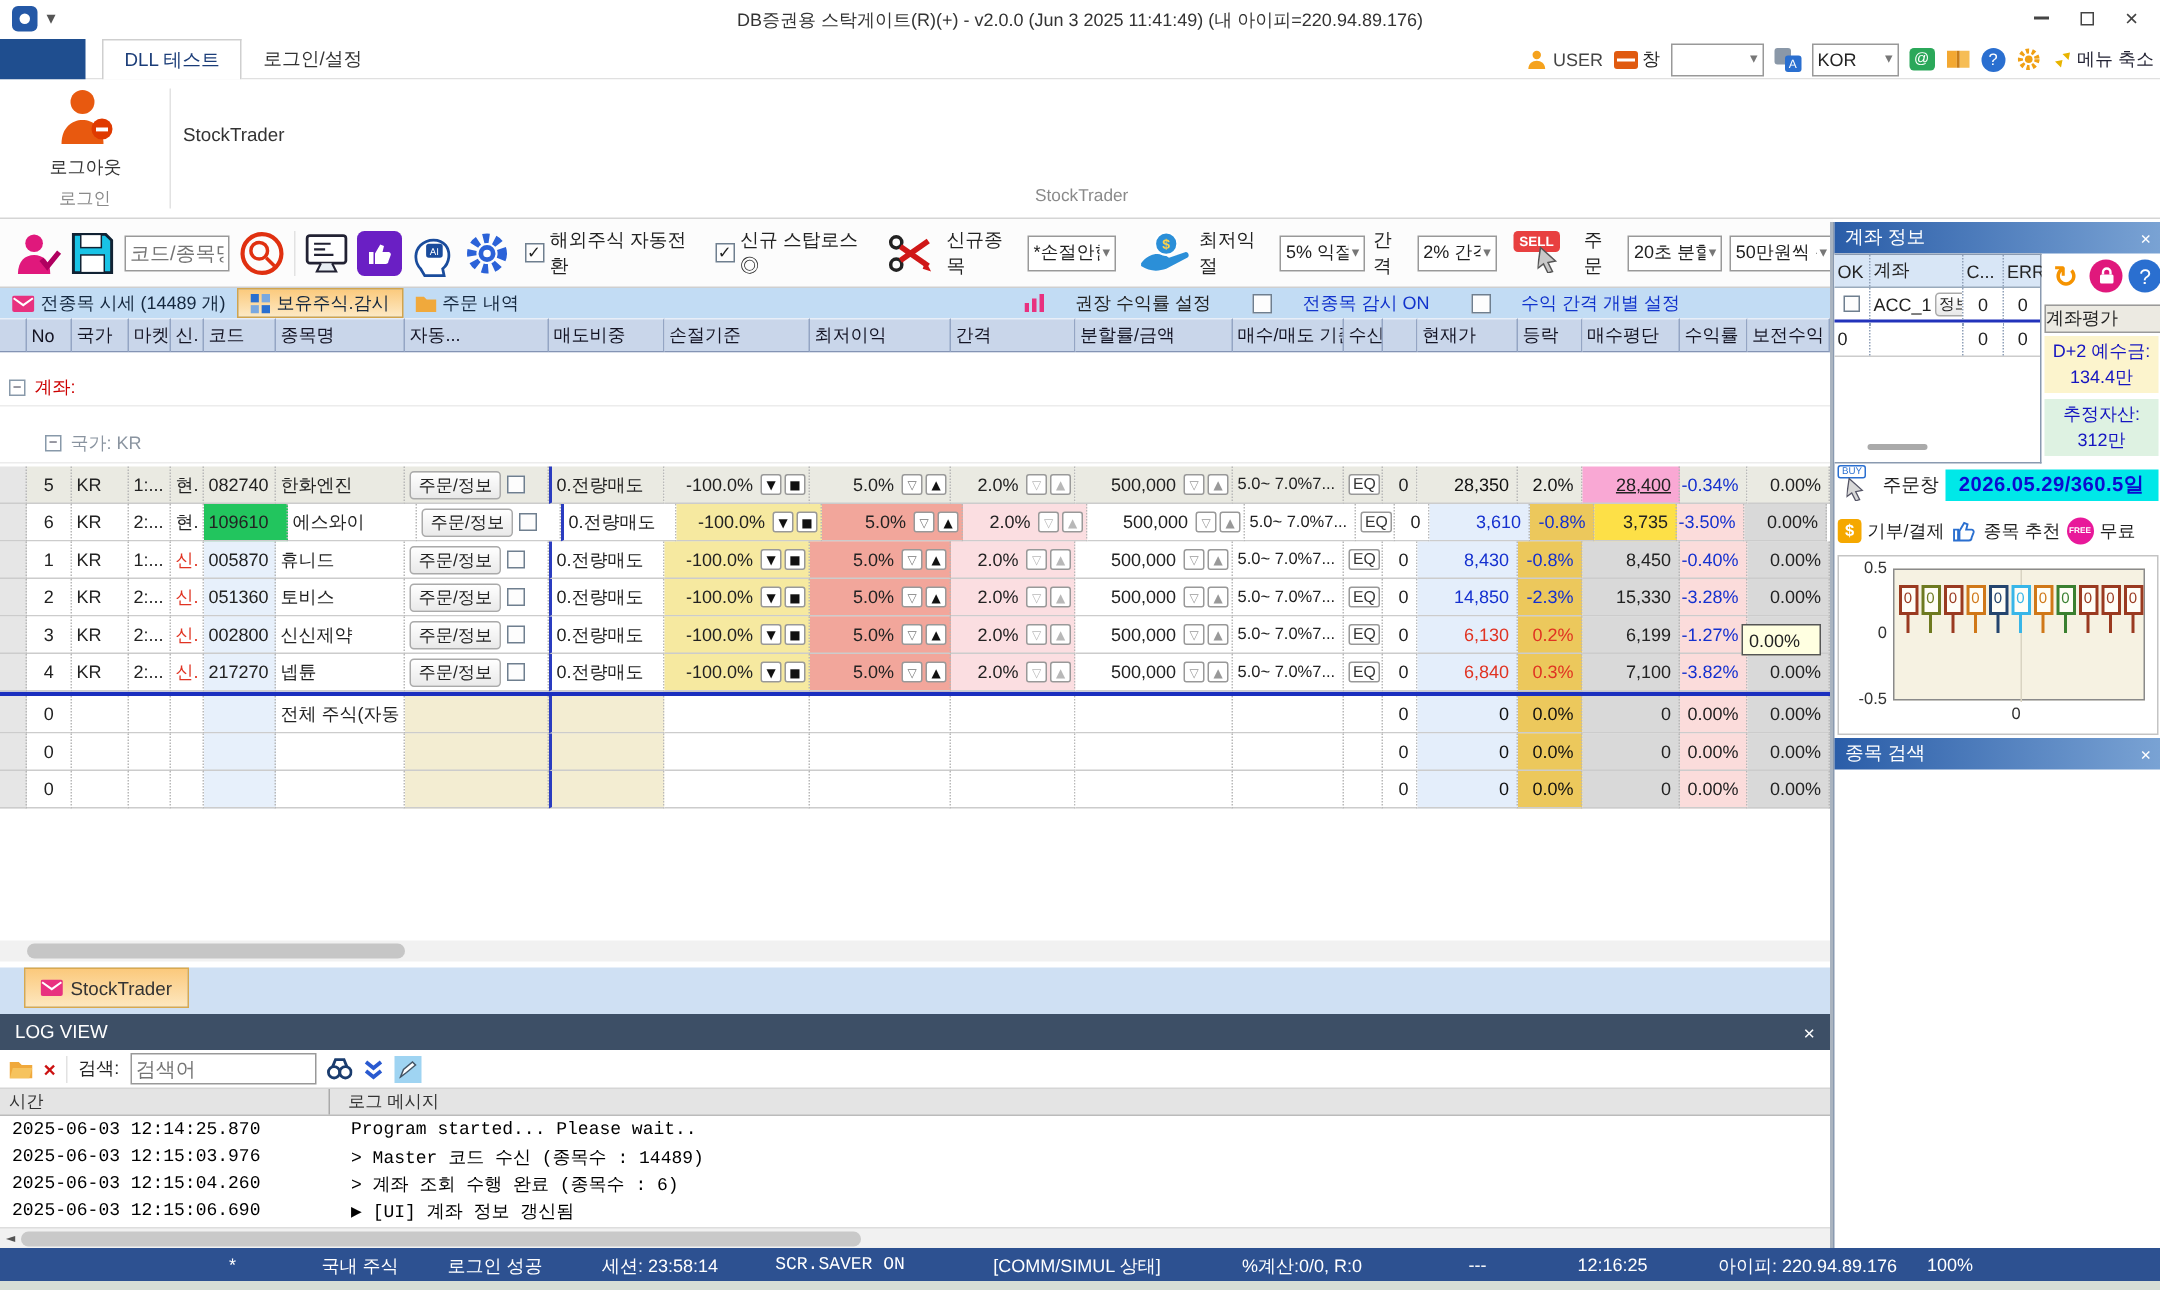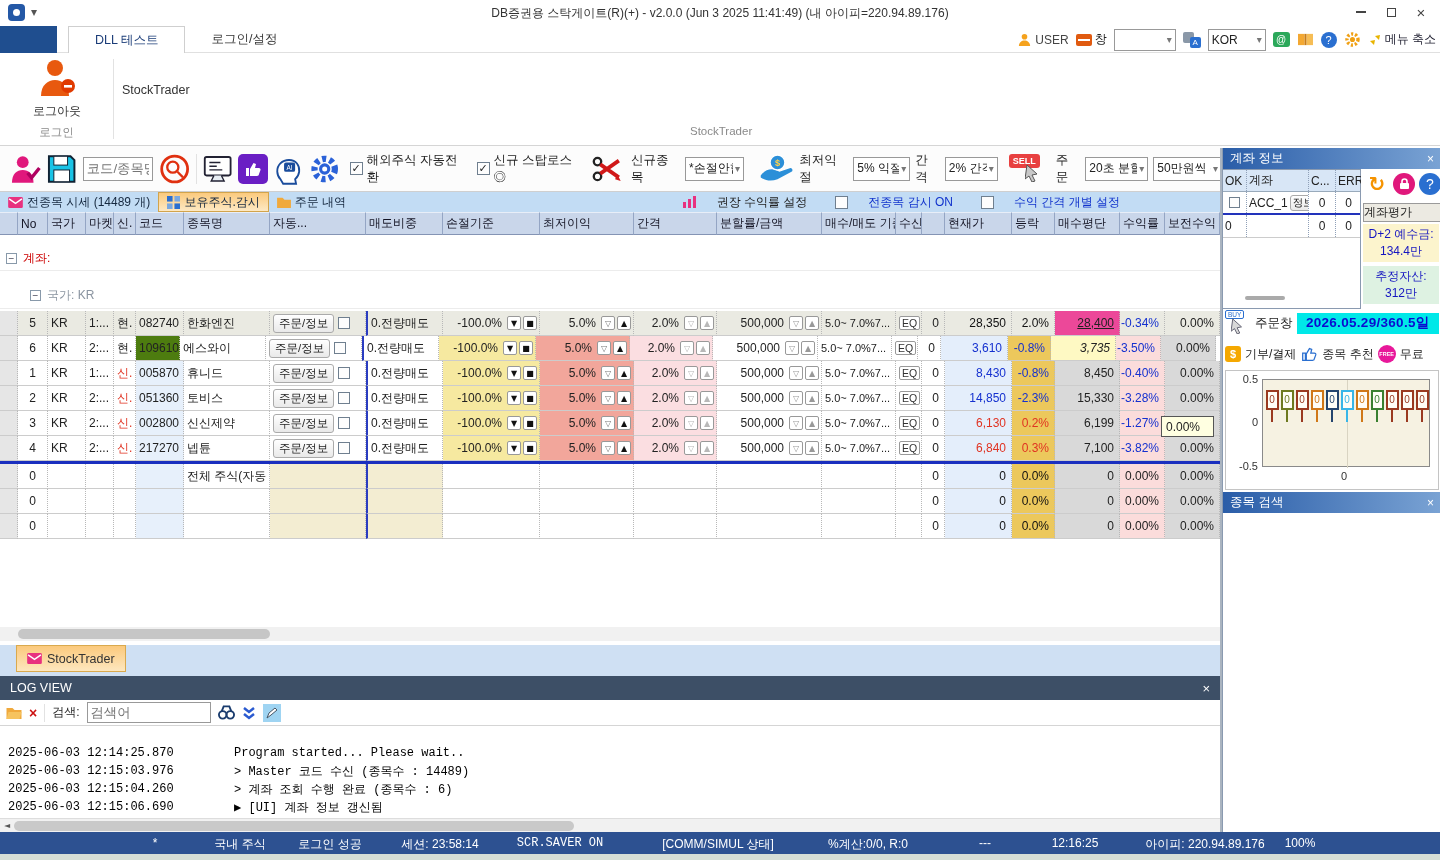--- a/index.html
+++ b/index.html
@@ -7,21 +7,21 @@
  font-family:"Liberation Sans",sans-serif;font-size:12px;color:#222}
 .abs{position:absolute}
 .flex{display:flex;align-items:center}
 
 #titlebar{left:0;top:0;width:1440px;height:26px;background:#fff}
 #win-title{left:0;right:0;top:5px;text-align:center;color:#333;font-size:12px}
 .winctl{width:30px;height:20px;display:inline-flex;align-items:center;justify-content:center;color:#444}
 
 #ribbon-tabs{left:0;top:26px;width:1440px;height:27px;background:#fff;border-bottom:1px solid #e0e0e0}
 #file-btn{left:0;top:0;width:57px;height:27px;background:#1f4e8f}
-.rtab{height:27px;padding:0 26px;display:inline-flex;align-items:center;font-size:12.5px;color:#333}
+.rtab{height:27px;padding:0 14px;display:inline-flex;align-items:center;font-size:12.5px;color:#333}
 .rtab.active{background:#fff;border:1px solid #cfcfcf;border-bottom:none;color:#1a3c78}
 #ribbon-right{right:4px;top:0;height:27px;display:flex;align-items:center;gap:7px}
 #ribbon-body{left:0;top:53px;width:1440px;height:93px;background:#fff;border-bottom:1px solid #d5d5d5}
 .grouplabel{color:#8a8a8a;font-size:11.5px}
 .vsep{width:1px;background:#e2e2e2}
 
 #toolbar{left:0;top:146px;width:1222px;height:46px;background:#fcfcfc;border-bottom:1px solid #cfcfcf;display:flex;align-items:center;gap:5px;padding-left:10px}
 .tbtn{width:32px;height:32px;display:flex;align-items:center;justify-content:center}
 .combo{height:24px;border:1px solid #999;background:#fff;display:flex;align-items:center;padding:0 3px;overflow:hidden;white-space:nowrap}
 .combo .cv{flex:1;overflow:hidden;white-space:nowrap}
@@ -366,31 +366,31 @@
           <span class="spinbtn" style="color: rgb(153, 153, 153);">▽</span>
           <span class="spinbtn" style="color: rgb(153, 153, 153);">▲</span>
         </div>
         <div class="gcell" style="width: 74px; background: rgb(234, 234, 226); font-size: 11px;">5.0~ 7.0%7...</div>
         <div class="gcell" style="width: 26px; background: rgb(234, 234, 226);">
           <span class="recvbox">EQ</span>
         </div>
         <div class="gcell r" style="width: 23px; background: rgb(234, 234, 226);">0</div>
         <div class="gcell r tk" style="width: 67px; background: rgb(234, 234, 226);">28,350</div>
         <div class="gcell r tk" style="width: 43px; background: rgb(234, 234, 226);">2.0%</div>
-        <div class="gcell r" style="width: 65px; background: #ec4899; text-decoration: underline;">28,400</div>
+        <div class="gcell r" style="width: 65px; background: #f9a8d4; text-decoration: underline;">28,400</div>
         <div class="gcell r tb" style="width: 45px; background: rgb(234, 234, 226);">-0.34%</div>
         <div class="gcell r" style="width: 55px; background: rgb(234, 234, 226);">0.00%</div>
       </div>
       <div class="grid-row" style="top: 101px;">
         <div class="gcell" style="width: 18px; background: rgb(230, 230, 230);"></div>
         <div class="gcell c" style="width: 30px; background: rgb(255, 255, 255);">6</div>
         <div class="gcell" style="width: 38px; background: rgb(255, 255, 255);">KR</div>
         <div class="gcell" style="width: 28px; background: rgb(255, 255, 255);">2:...</div>
         <div class="gcell" style="width: 22px; background: rgb(255, 255, 255);">현.</div>
-        <div class="gcell" style="width: 44px; background: #4d7c0f;">109610</div>
+        <div class="gcell" style="width: 56px; background: #22c55e;">109610</div>
         <div class="gcell" style="width: 86px; background: rgb(255, 255, 255);">에스와이</div>
         <div class="gcell" style="width: 96px; background: rgb(255, 255, 255);">
           <span class="minibtn">주문/정보</span>
           <span class="cb" style="width: 12px; height: 12px; margin-left: 4px;"></span>
         </div>
         <div class="gcell" style="width: 77px; background: rgb(255, 255, 255); border-left: 2px solid rgb(42, 60, 192);">0.전량매도</div>
         <div class="gcell" style="width: 97px; background: rgb(246, 233, 160); padding-right: 2px;">
           <span style="flex: 1 1 0%; text-align: right; padding-right: 3px;">-100.0%</span>
           <span class="spinbtn" style="color: rgb(17, 17, 17);">▼</span>
           <span class="spinbtn" style="color: rgb(17, 17, 17);">■</span>
@@ -410,21 +410,21 @@
           <span class="spinbtn" style="color: rgb(153, 153, 153);">▽</span>
           <span class="spinbtn" style="color: rgb(153, 153, 153);">▲</span>
         </div>
         <div class="gcell" style="width: 74px; background: rgb(255, 255, 255); font-size: 11px;">5.0~ 7.0%7...</div>
         <div class="gcell" style="width: 26px; background: rgb(255, 255, 255);">
           <span class="recvbox">EQ</span>
         </div>
         <div class="gcell r" style="width: 23px; background: rgb(255, 255, 255);">0</div>
         <div class="gcell r tb" style="width: 67px; background: rgb(228, 238, 251);">3,610</div>
         <div class="gcell r tb" style="width: 43px; background: rgb(236, 200, 92);">-0.8%</div>
-        <div class="gcell r" style="width: 65px; background: #fef9c3; font-style: italic;">3,735</div>
+        <div class="gcell r" style="width: 55px; background: #fde047;">3,735</div>
         <div class="gcell r tb" style="width: 45px; background: rgb(251, 220, 219);">-3.50%</div>
         <div class="gcell r" style="width: 55px; background: rgb(217, 217, 217);">0.00%</div>
       </div>
       <div class="grid-row" style="top: 126px;">
         <div class="gcell" style="width: 18px; background: rgb(230, 230, 230);"></div>
         <div class="gcell c" style="width: 30px; background: rgb(255, 255, 255);">1</div>
         <div class="gcell" style="width: 38px; background: rgb(255, 255, 255);">KR</div>
         <div class="gcell" style="width: 28px; background: rgb(255, 255, 255);">1:...</div>
         <div class="gcell tr" style="width: 22px; background: rgb(255, 255, 255);">신.</div>
         <div class="gcell" style="width: 48px; background: rgb(231, 240, 251);">005870</div>
@@ -703,20 +703,24 @@
         </svg>
       <svg width="14" height="14" viewBox="0 0 14 14">
           <path d="M2 2l5 4 5-4M2 8l5 4 5-4" fill="none" stroke="#2a5ad0" stroke-width="2.5"></path>
         </svg>
       <span style="width:18px;height:18px;background:#9fd4f2;display:inline-flex;align-items:center;justify-content:center">
           <svg width="12" height="12" viewBox="0 0 12 12">
             <path d="M1 11l2-5 6-5 2 2-6 5z" fill="#fff" stroke="#456" stroke-width="1"></path>
           </svg>
         </span>
     </div>
+    <div class="abs" id="log-cols">
+      <span class="flex" style="width:220px;border-right:1px solid #aaa;padding-left:6px">시간</span>
+      <span class="flex" style="padding-left:12px">로그 메시지</span>
+    </div>
     <div class="abs" id="log-rows">
         <div class="log-row">
           <span class="log-time">2025-06-03 12:14:25.870</span>
           <span class="log-msg">Program started... Please wait..</span>
         </div>
         <div class="log-row">
           <span class="log-time">2025-06-03 12:15:03.976</span>
           <span class="log-msg">&gt; Master 코드 수신 (종목수 : 14489)</span>
         </div>
         <div class="log-row">

